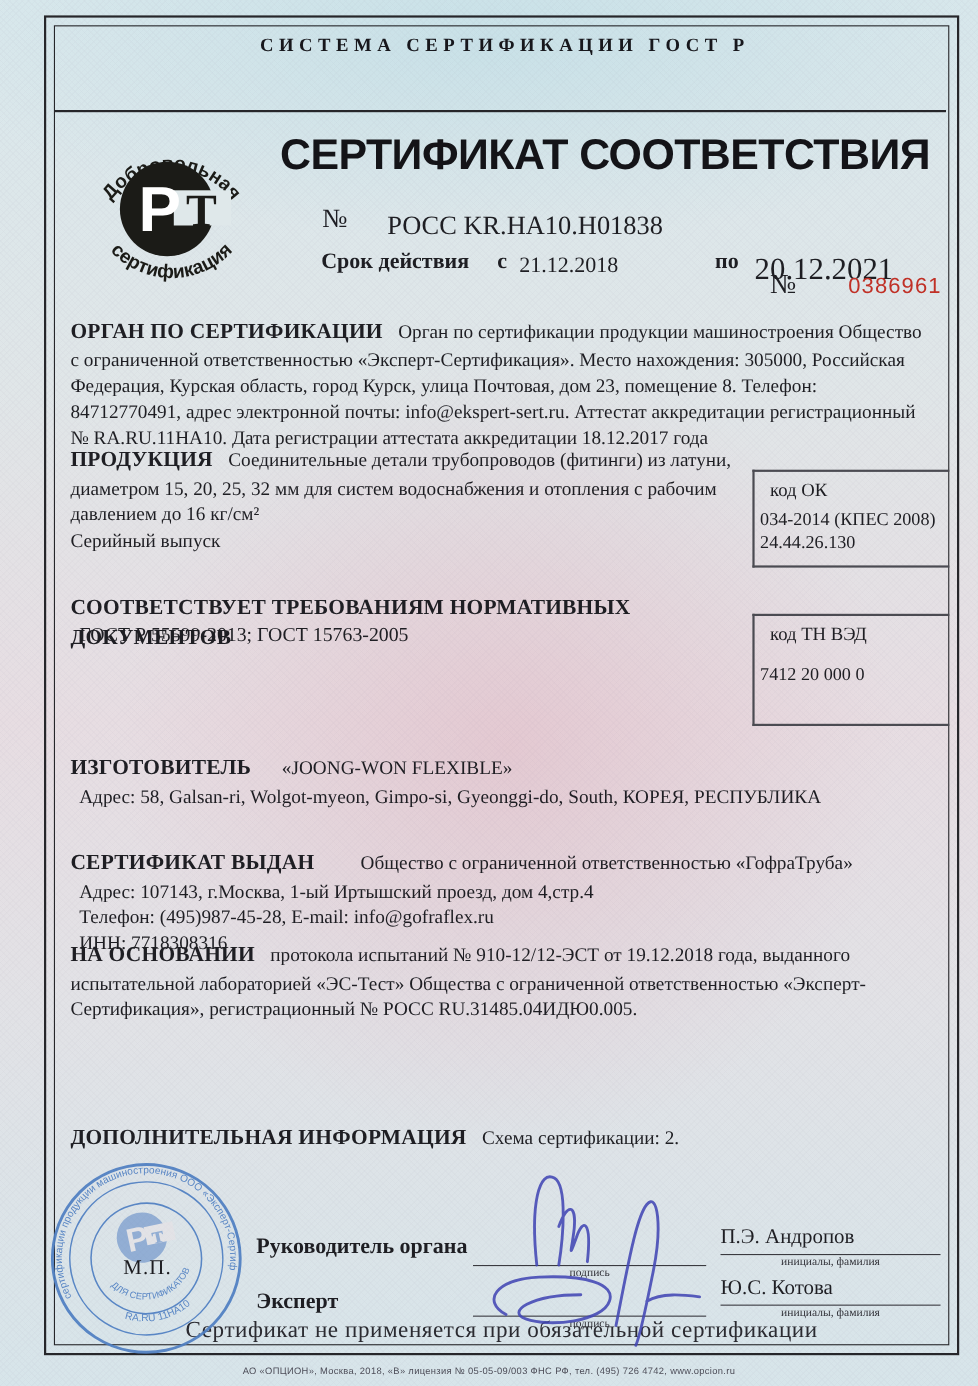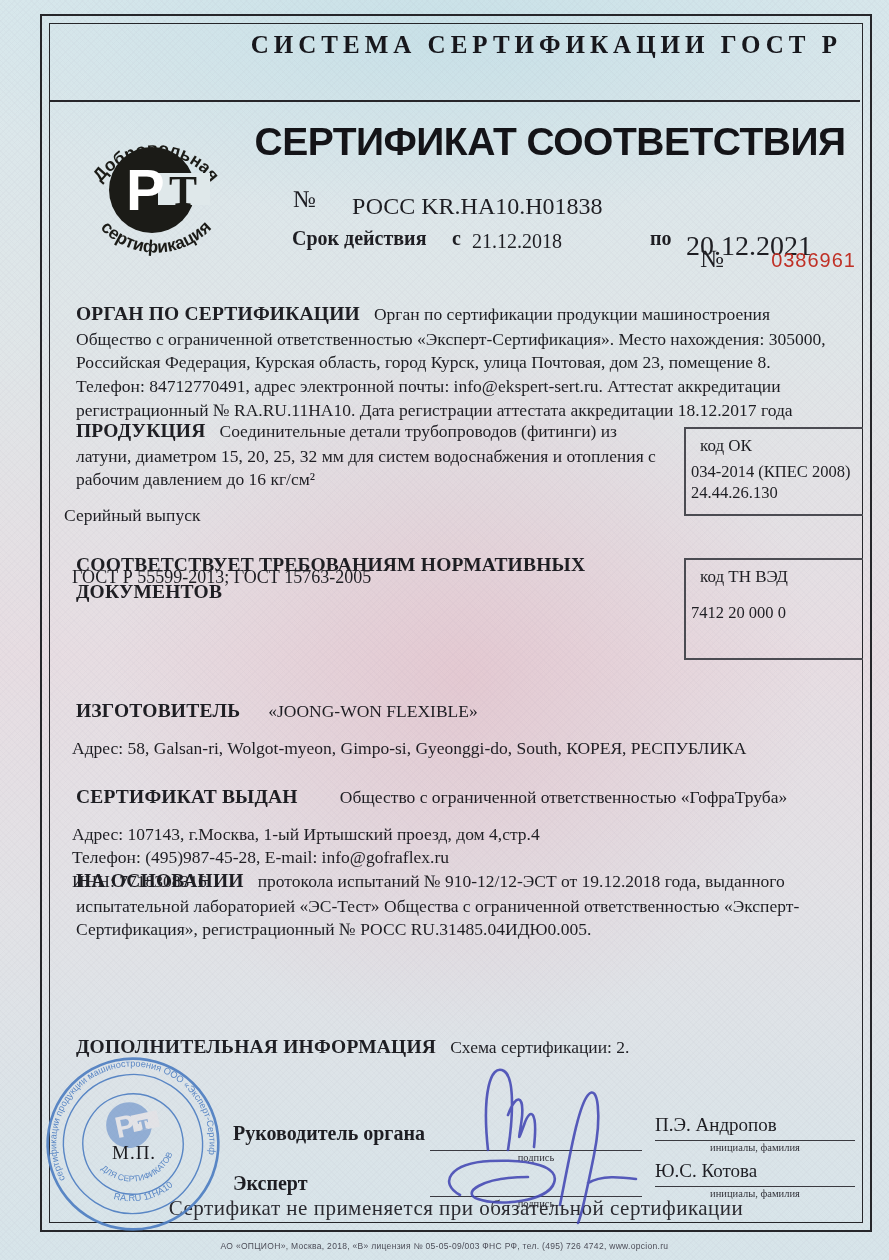--- a/index.html
+++ b/index.html
@@ -10,35 +10,35 @@
       radial-gradient(ellipse 70% 18% at 50% 3%, rgba(186,219,228,.55), rgba(186,219,228,0) 80%),
       linear-gradient(#d9e8ec 0%, #e0e6e8 28%, #e7dde2 52%, #e2e2e6 72%, #d7e5ea 100%);}
   .page::before{content:"";position:absolute;inset:0;pointer-events:none;opacity:.5;
     background:
       repeating-linear-gradient(45deg, rgba(150,140,165,.07) 0 1px, transparent 1px 4px),
       repeating-linear-gradient(-45deg, rgba(150,140,165,.07) 0 1px, transparent 1px 4px);}
   .abs{position:absolute;}
   .frame-outer{left:40px;top:14px;width:828px;height:1214px;border:2px solid #26262a;z-index:2;}
   .frame-inner{left:49px;top:23px;width:812px;height:1198px;border:1px solid #26262a;z-index:2;}
   .header-sep{left:50px;top:100px;width:810px;height:2px;background:#26262a;z-index:2;}
-  .h-line1{left:32px;top:31px;width:810px;text-align:right;font-weight:bold;font-size:25px;letter-spacing:5px;color:#17171c;z-index:3;}
+  .h-line1{left:54px;top:31px;width:810px;text-align:center;font-weight:bold;font-size:17px;letter-spacing:5px;color:#17171c;z-index:3;}
   .h-line2{left:50px;top:66px;width:810px;text-align:center;font-weight:bold;font-size:18.5px;letter-spacing:.2px;color:#17171c;z-index:3;}
   .doc-title{left:245px;top:120px;width:610px;text-align:center;font-family:"Liberation Sans",sans-serif;font-weight:bold;font-size:39px;letter-spacing:-.5px;color:#141418;z-index:3;}
   .no-label{left:293px;top:186px;font-size:24px;z-index:3;}
   .no-value{left:352px;top:193px;font-size:24px;z-index:3;}
   .val-label{left:292px;top:227px;font-size:20px;font-weight:bold;z-index:3;}
   .val-c{left:452px;top:227px;font-size:20px;font-weight:bold;z-index:3;}
   .val-from{left:472px;top:230px;font-size:20px;z-index:3;}
   .val-po{left:650px;top:227px;font-size:20px;font-weight:bold;z-index:3;}
   .val-to{left:686px;top:230px;font-size:28px;z-index:3;}
   .blank-no{left:600px;top:245px;width:256px;text-align:right;font-size:25px;z-index:3;}
   .blank-no .red{font-family:Liberation Sans, sans-serif;font-size:20px;color:#c03026;letter-spacing:1px;margin-left:41px;}
   .sec{z-index:3;line-height:1.36;font-size:17.5px;}
   .sec .h{font-weight:bold;font-size:19.5px;letter-spacing:.2px;margin-right:14px;}
-  .sec p{margin:12px;font-family:Liberation Serif, serif;}
+  .sec p{margin:0;font-family:Liberation Serif, serif;}
   .code-box{border:2px solid #4b4b52;border-right:none;z-index:3;font-size:17px;}
   .code-box .cb-label{padding:7px 0 0 14px;}
   .code-box .cb-vals{padding:6px 0 0 5px;font-size:16.5px;line-height:1.25;}
   .gost-line{left:72px;top:567px;font-size:18px;z-index:3;}
   .indent{padding-left:8px;}
   .role{font-weight:bold;font-size:20px;z-index:4;}
   .sig-line{border-top:1.5px solid #3a3a40;z-index:4;}
   .sig-cap{font-size:10.5px;color:#33333a;text-align:center;z-index:4;}
   .sig-name{font-size:19px;z-index:4;}
   .statement{left:50px;top:1196px;width:812px;text-align:center;font-size:21px;letter-spacing:.5px;color:#2b2b31;z-index:4;}

